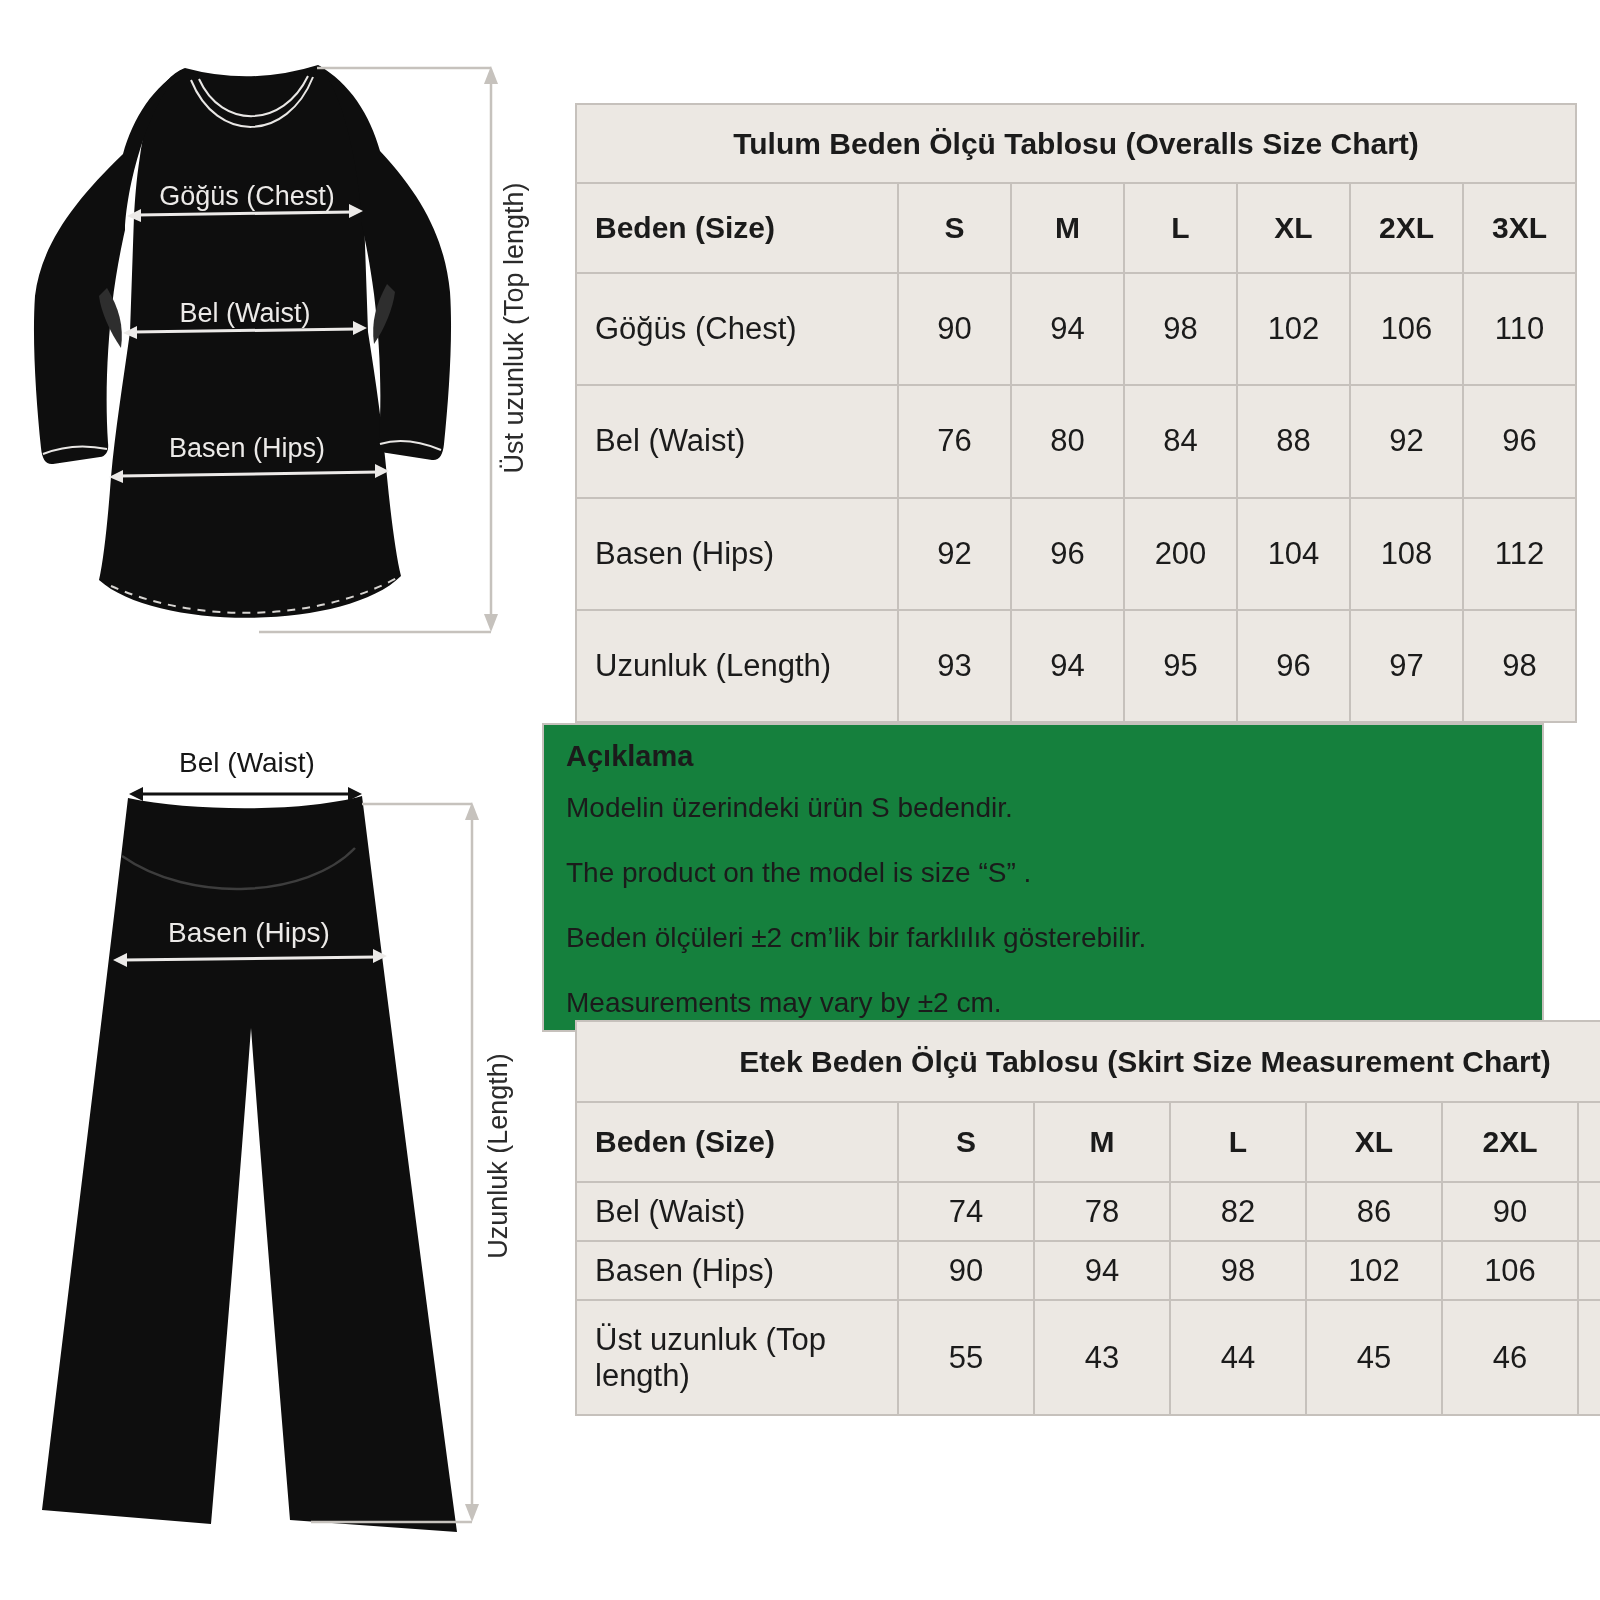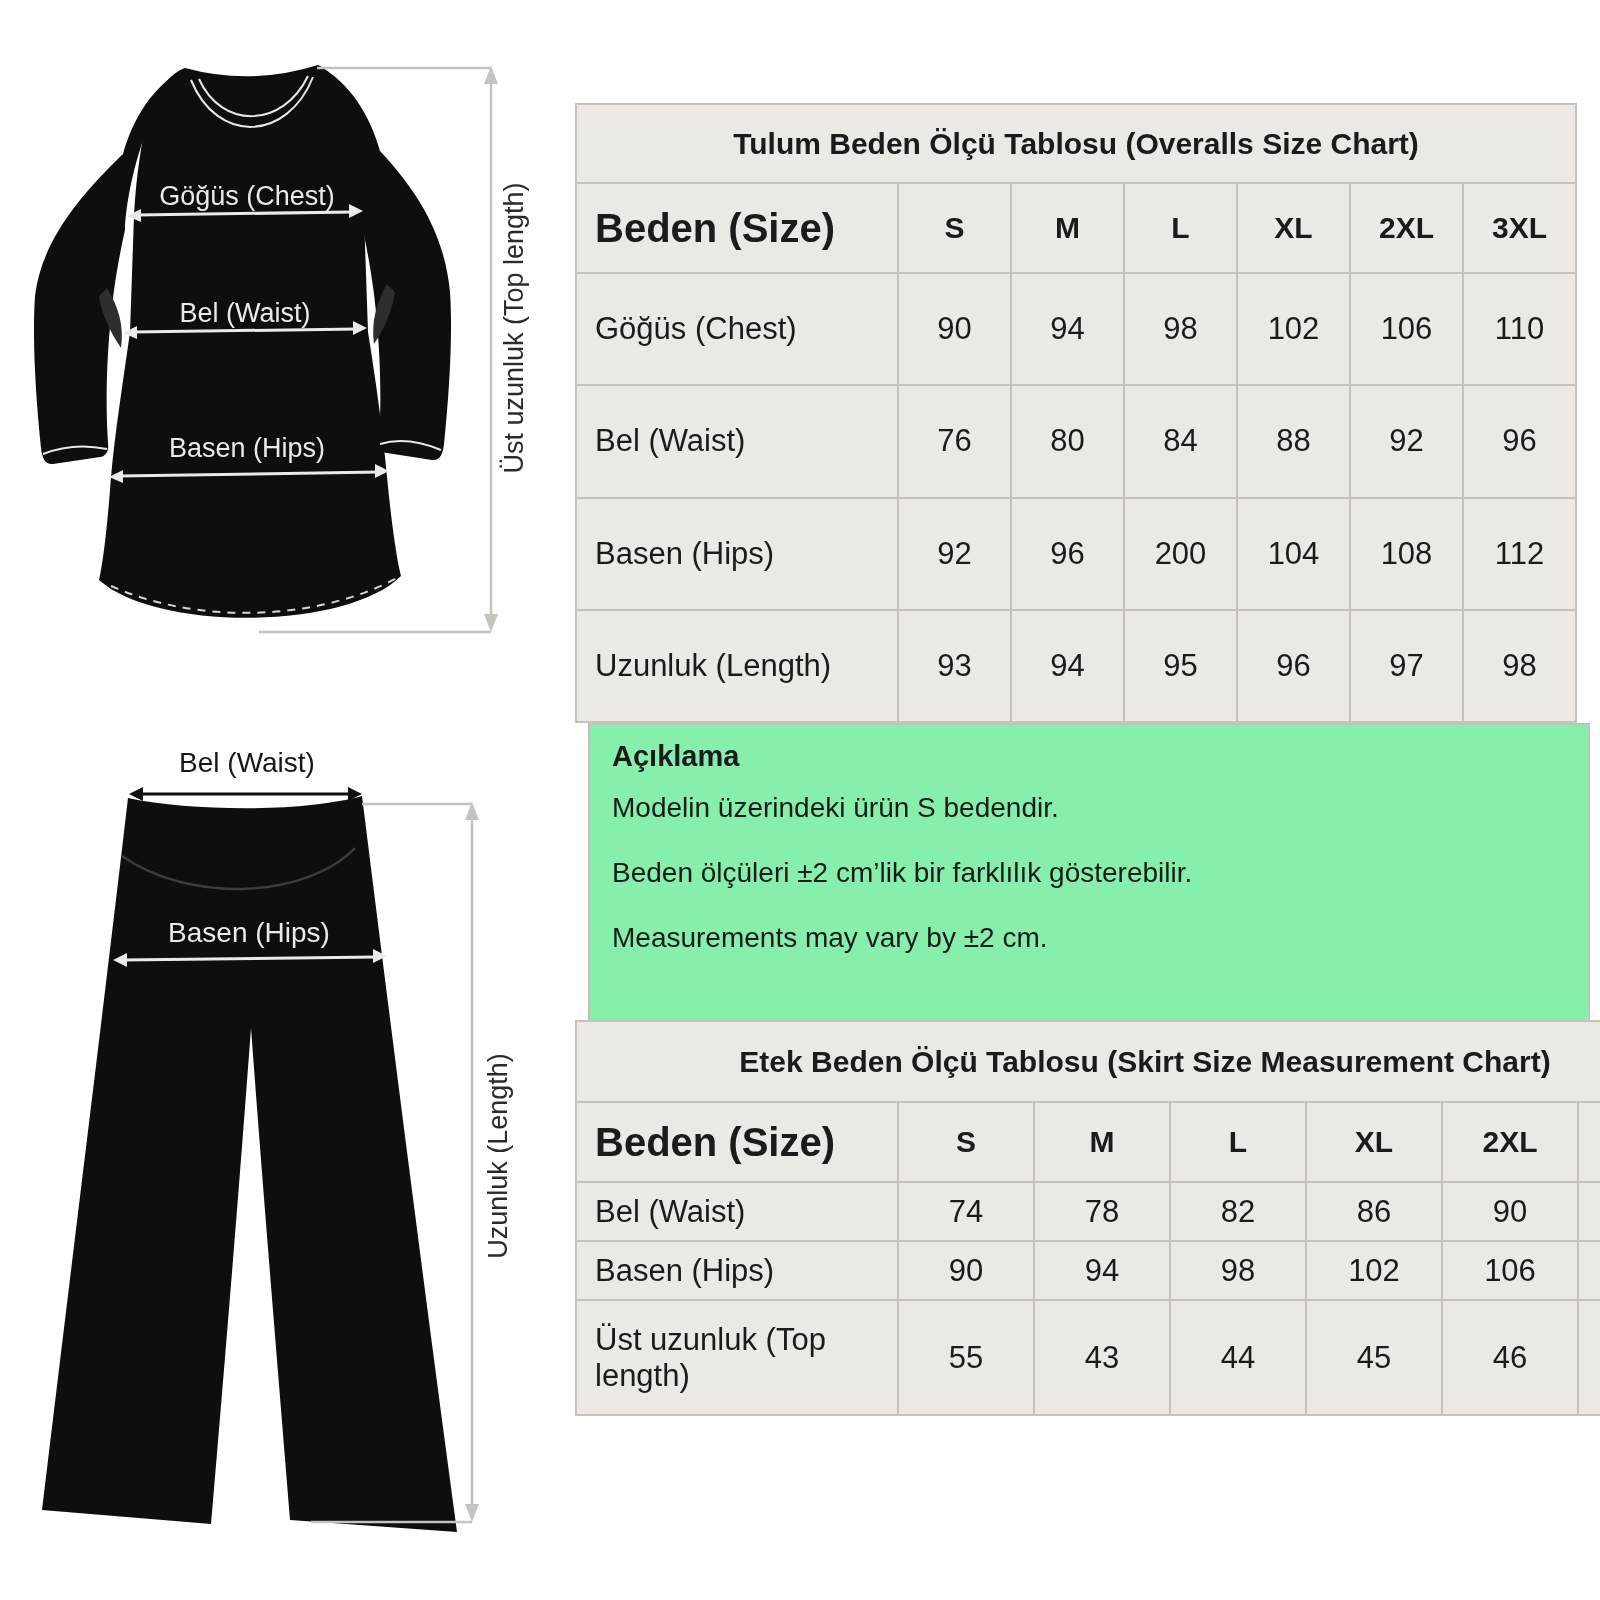--- a/index.html
+++ b/index.html
@@ -10,28 +10,28 @@
   .garment-label{fill:#eceae8;font-size:27px;}
   .dark-label{fill:#161616;font-size:28px;}
   .dim-label{fill:#2b2b2b;font-size:27px;}
   .tbl{position:absolute;}
   .tbl table{border-collapse:collapse;table-layout:fixed;width:100%;height:100%;}
   .tbl td{border:2px solid #c6c1bc;background:#ece8e3;color:#1b1b1b;text-align:center;
           font-size:31px;padding:0;overflow:hidden;}
   .tbl td.title{font-weight:bold;font-size:30px;}
   .tbl td.hdr{font-weight:bold;font-size:30px;}
   .tbl td.lbl{text-align:left;padding-left:18px;}
-  .tbl td.hlbl{text-align:left;padding-left:18px;font-weight:bold;font-size:40px;}
+  .tbl td.hlbl{text-align:left;padding-left:18px;font-weight:bold;font-size:30px;}
   #t1{left:575px;top:103px;width:1002px;height:620px;}
   #t1 tr:nth-child(1){height:79px;}
   #t1 tr:nth-child(2){height:90px;}
   #t2{left:575px;top:1020px;width:1140px;height:396px;}
   #t2 tr:nth-child(1){height:81px;}
   #t2 tr:nth-child(2){height:80px;}
-  .note{position:absolute;left:588px;top:723px;width:1002px;height:309px;background:#86efac;
+  .note{position:absolute;left:542px;top:723px;width:1002px;height:309px;background:#15803d;
         border:2px solid #c6c1bc;box-sizing:border-box;padding:16px 22px;color:#1b1b1b;}
   .note .hd{font-weight:bold;font-size:29px;line-height:30px;margin:0 0 22px;}
   .note p{font-size:28px;line-height:30px;margin:0 0 35px;}
 </style>
 </head>
 <body>
 
 <div class="canvas">
 
   <svg style="left:25px;top:40px;" width="530" height="640" viewBox="0 0 530 640">
@@ -169,20 +169,21 @@
         <td>97</td>
         <td>98</td>
       </tr>
     </tbody>
       </table>
   </div>
 
   <div class="note">
     <div class="hd">Açıklama</div>
     <p>Modelin üzerindeki ürün S bedendir.</p>
+    <p>The product on the model is size “S” .</p>
     <p>Beden ölçüleri ±2 cm’lik bir farklılık gösterebilir.</p>
     <p>Measurements may vary by ±2 cm.</p>
   </div>
 
   <div class="tbl" id="t2">
     <table>
       <colgroup>
           <col style="width:322px">
           <col>
           <col>

